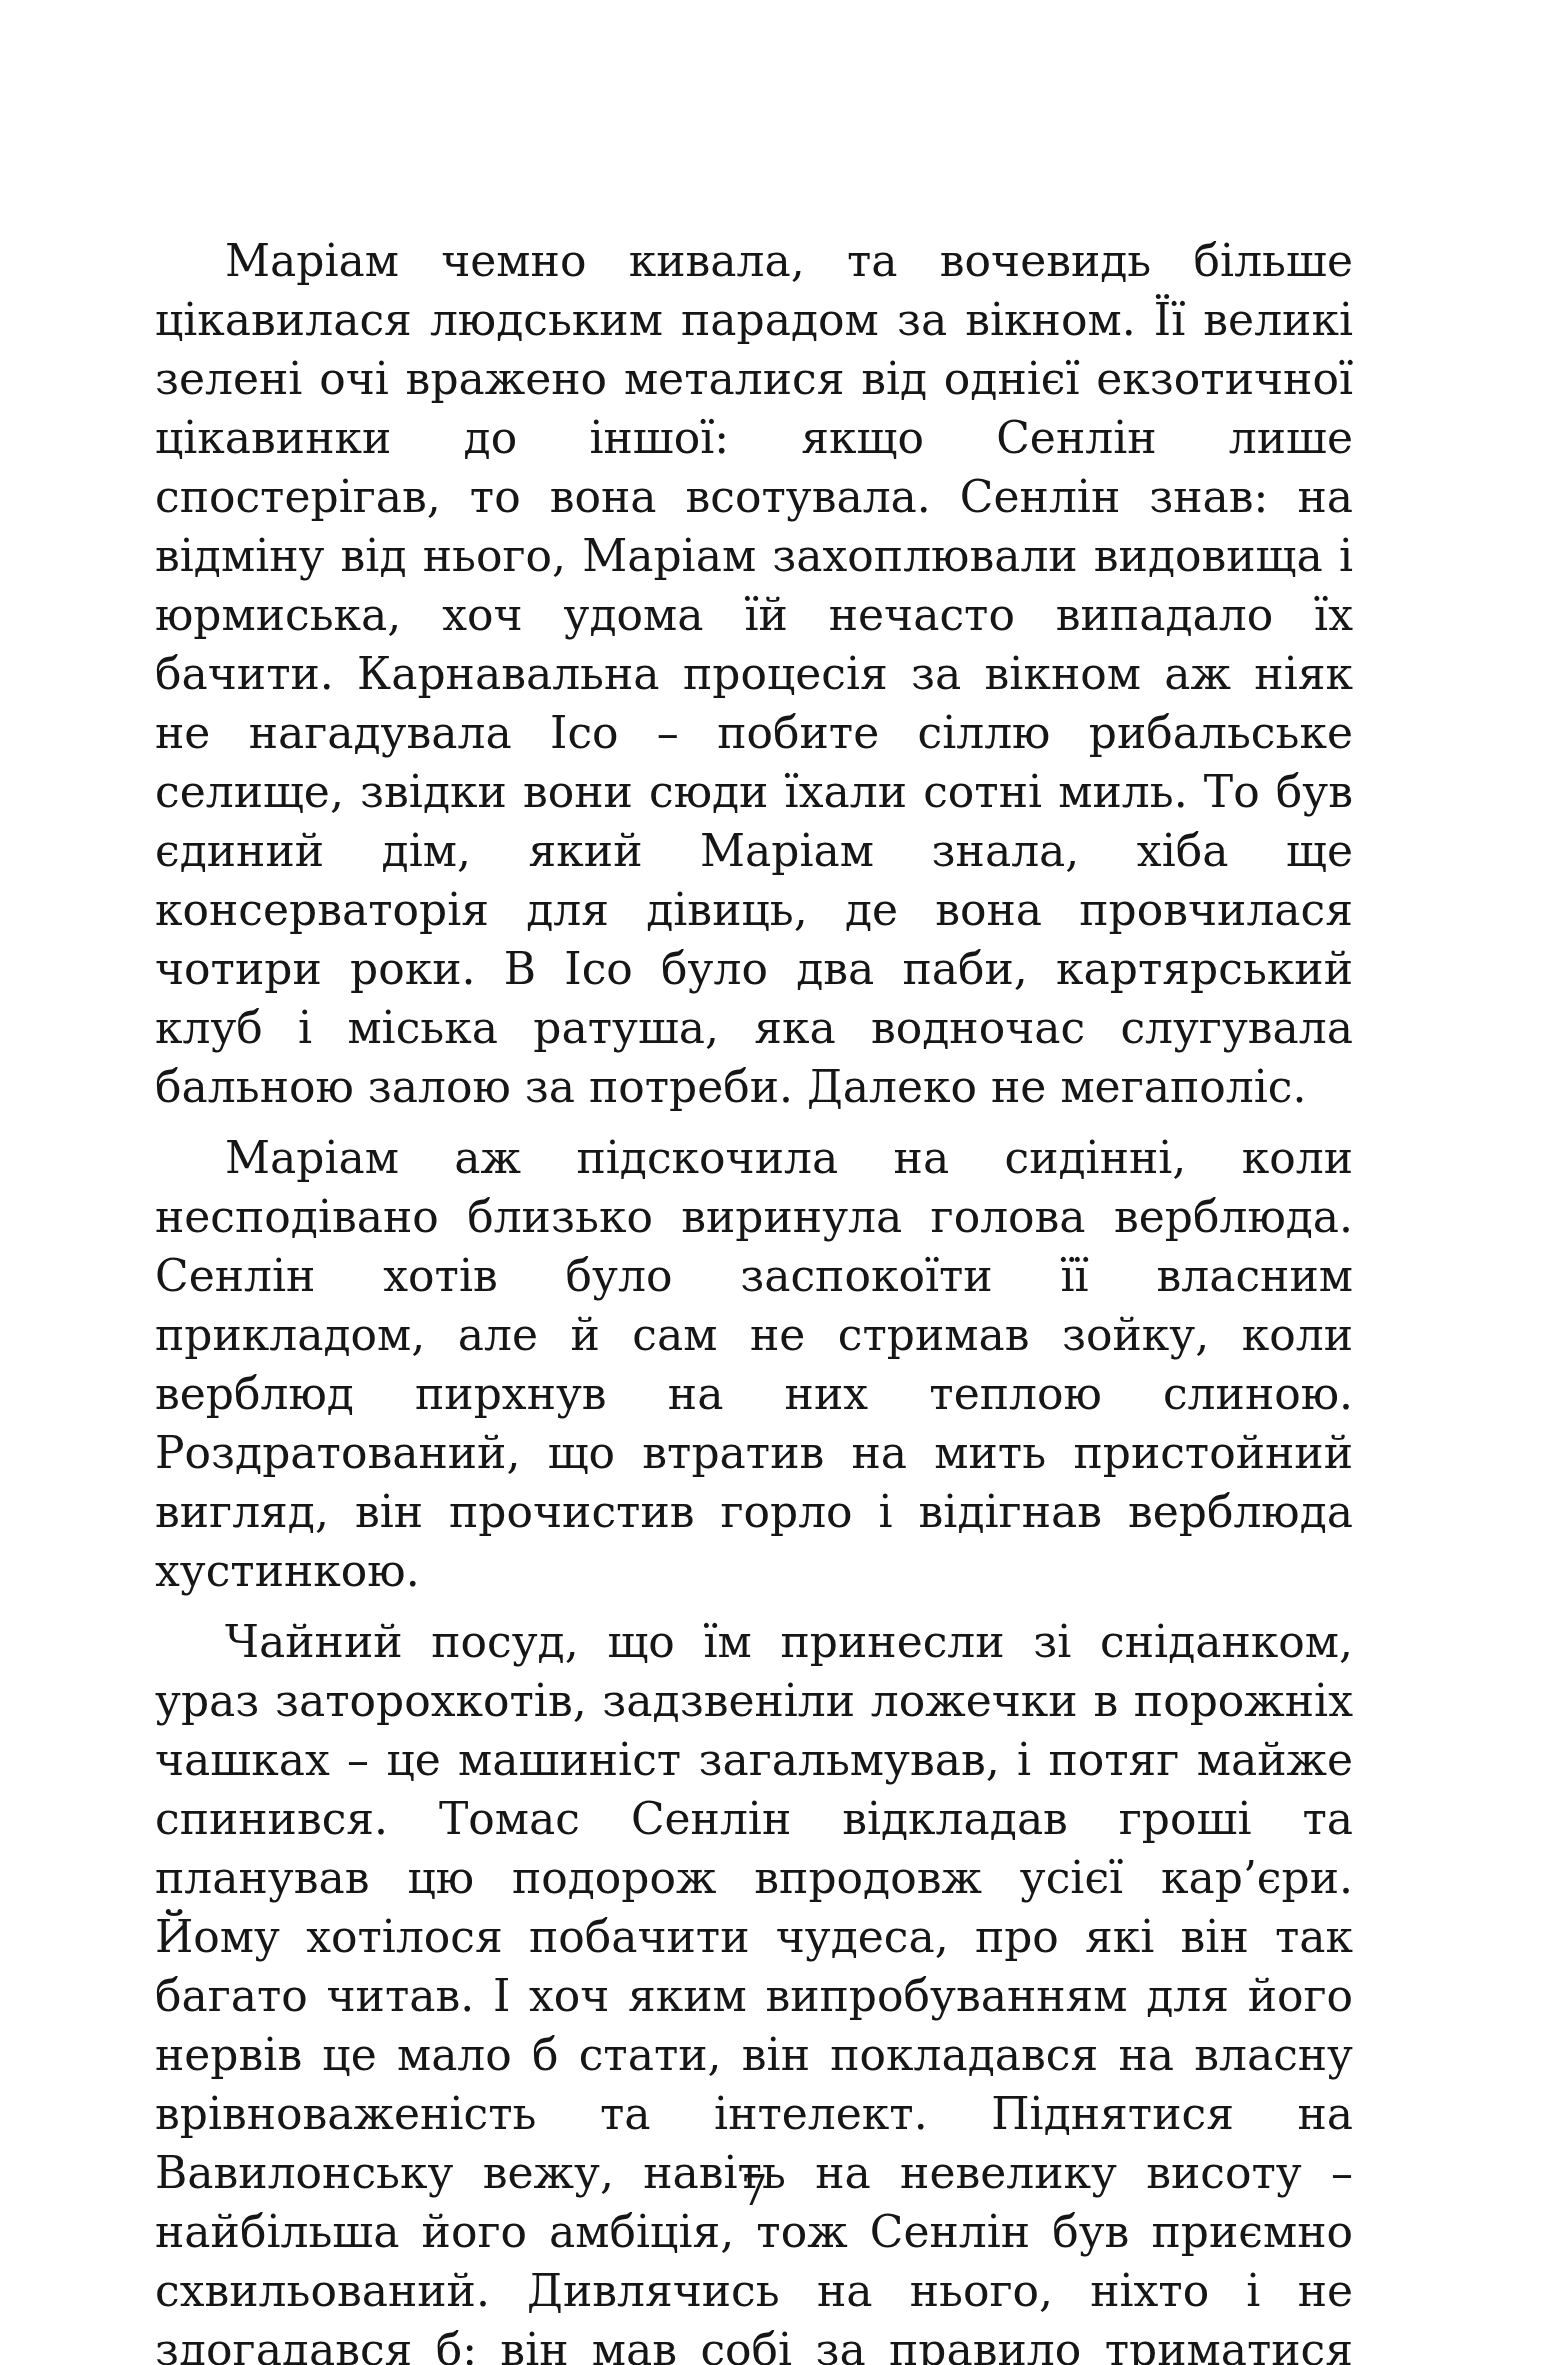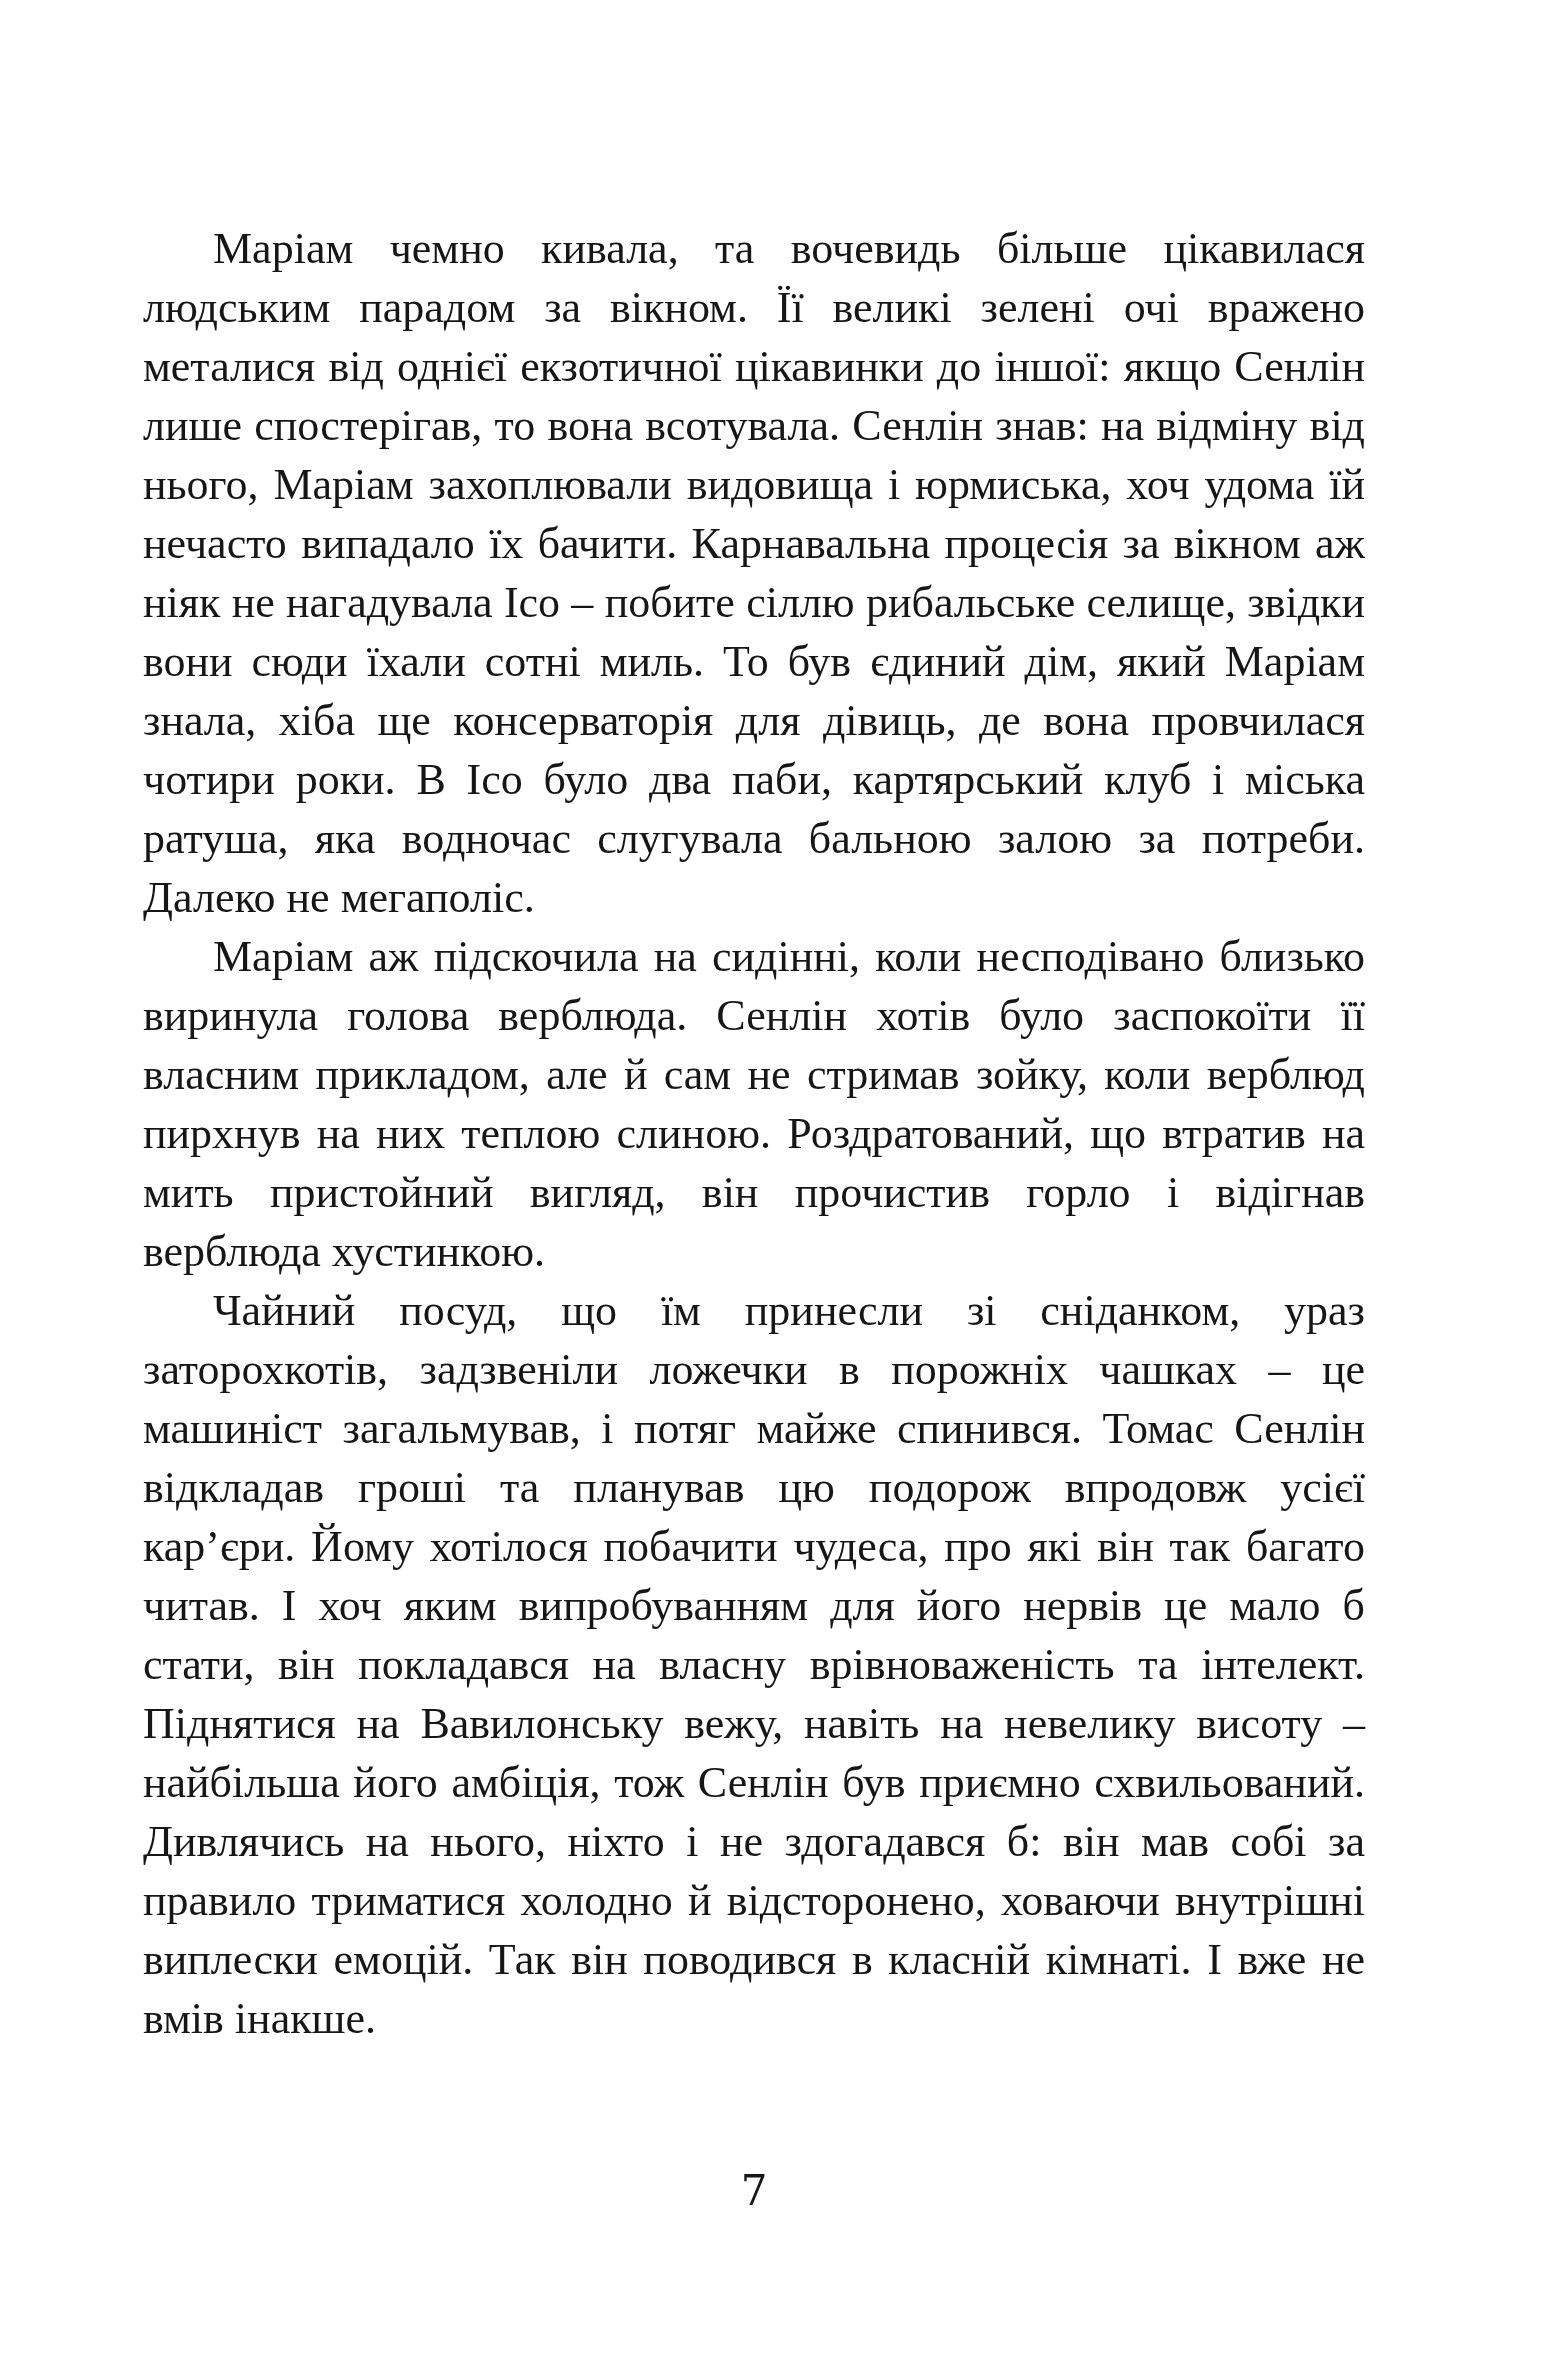--- a/index.html
+++ b/index.html
@@ -19,24 +19,23 @@
     left: 143px;
     top: 219px;
     width: 1222px;
     font-family: "DejaVu Serif", "Liberation Serif", serif;
     font-size: 44px;
     line-height: 59px;
     color: #161616;
     text-align: justify;
   }
   .text-block p {
-    margin: 0;
+    margin: 12px;
     padding: 0;
     text-indent: 70px;
-    font-family: Liberation Serif, serif;
   }
   .page-number {
     position: absolute;
     left: 143px;
     top: 2161px;
     width: 1222px;
     text-align: center;
     font-family: "DejaVu Serif", "Liberation Serif", serif;
     font-size: 42px;
     line-height: 59px;

